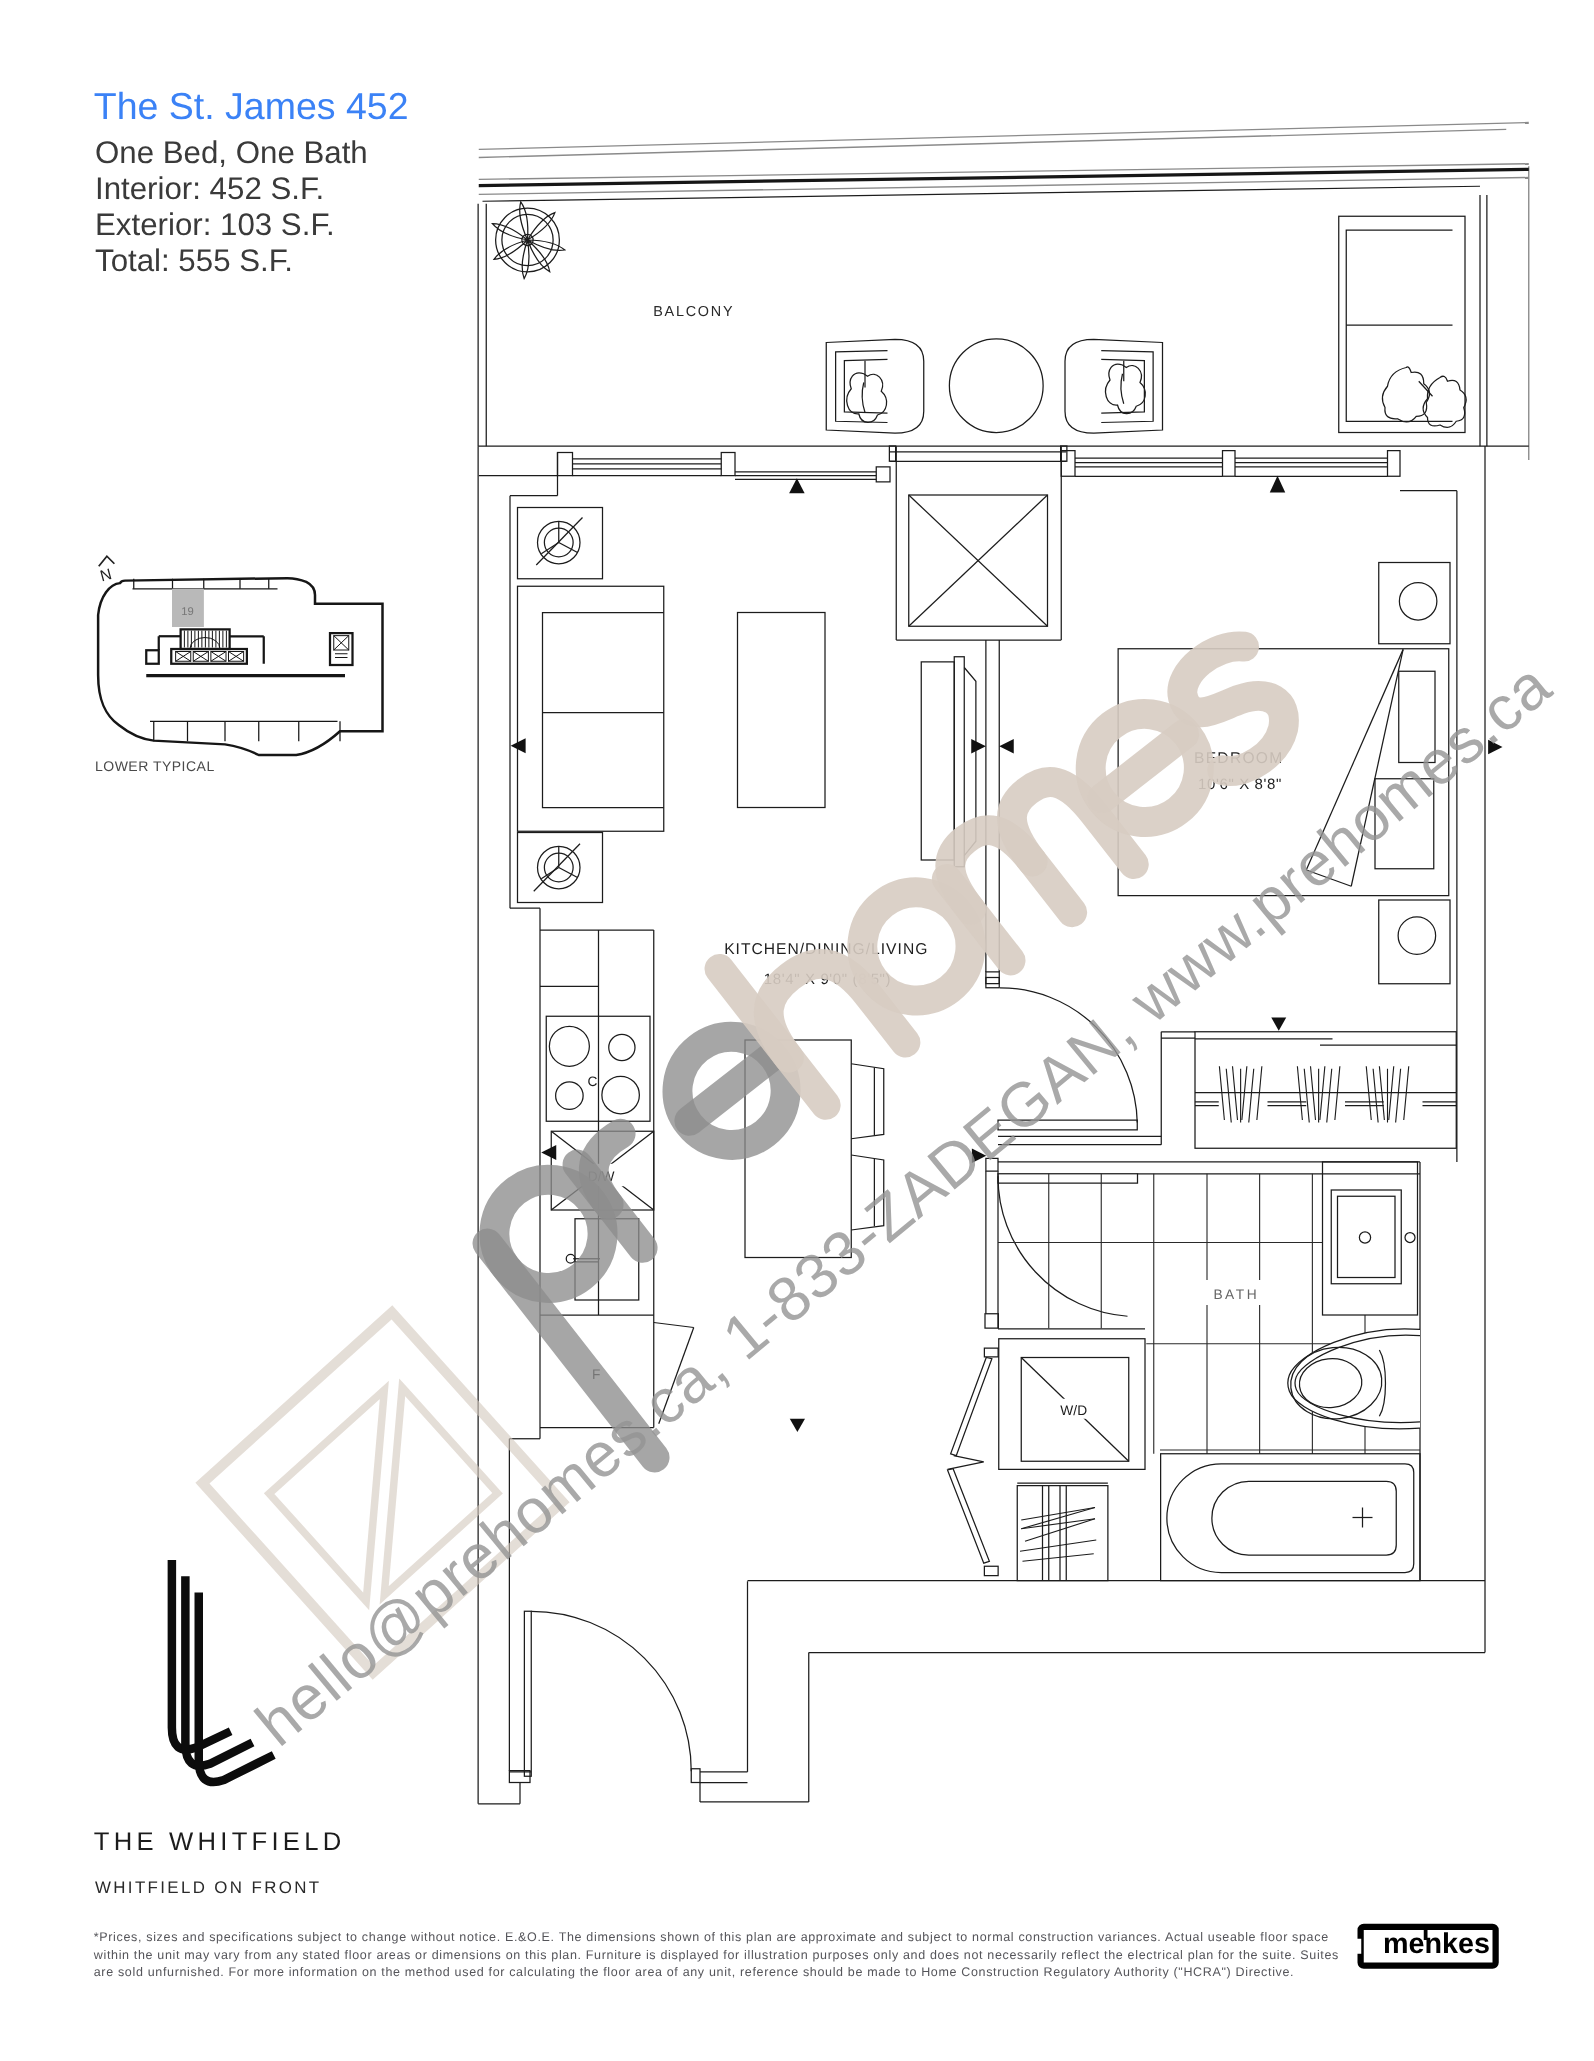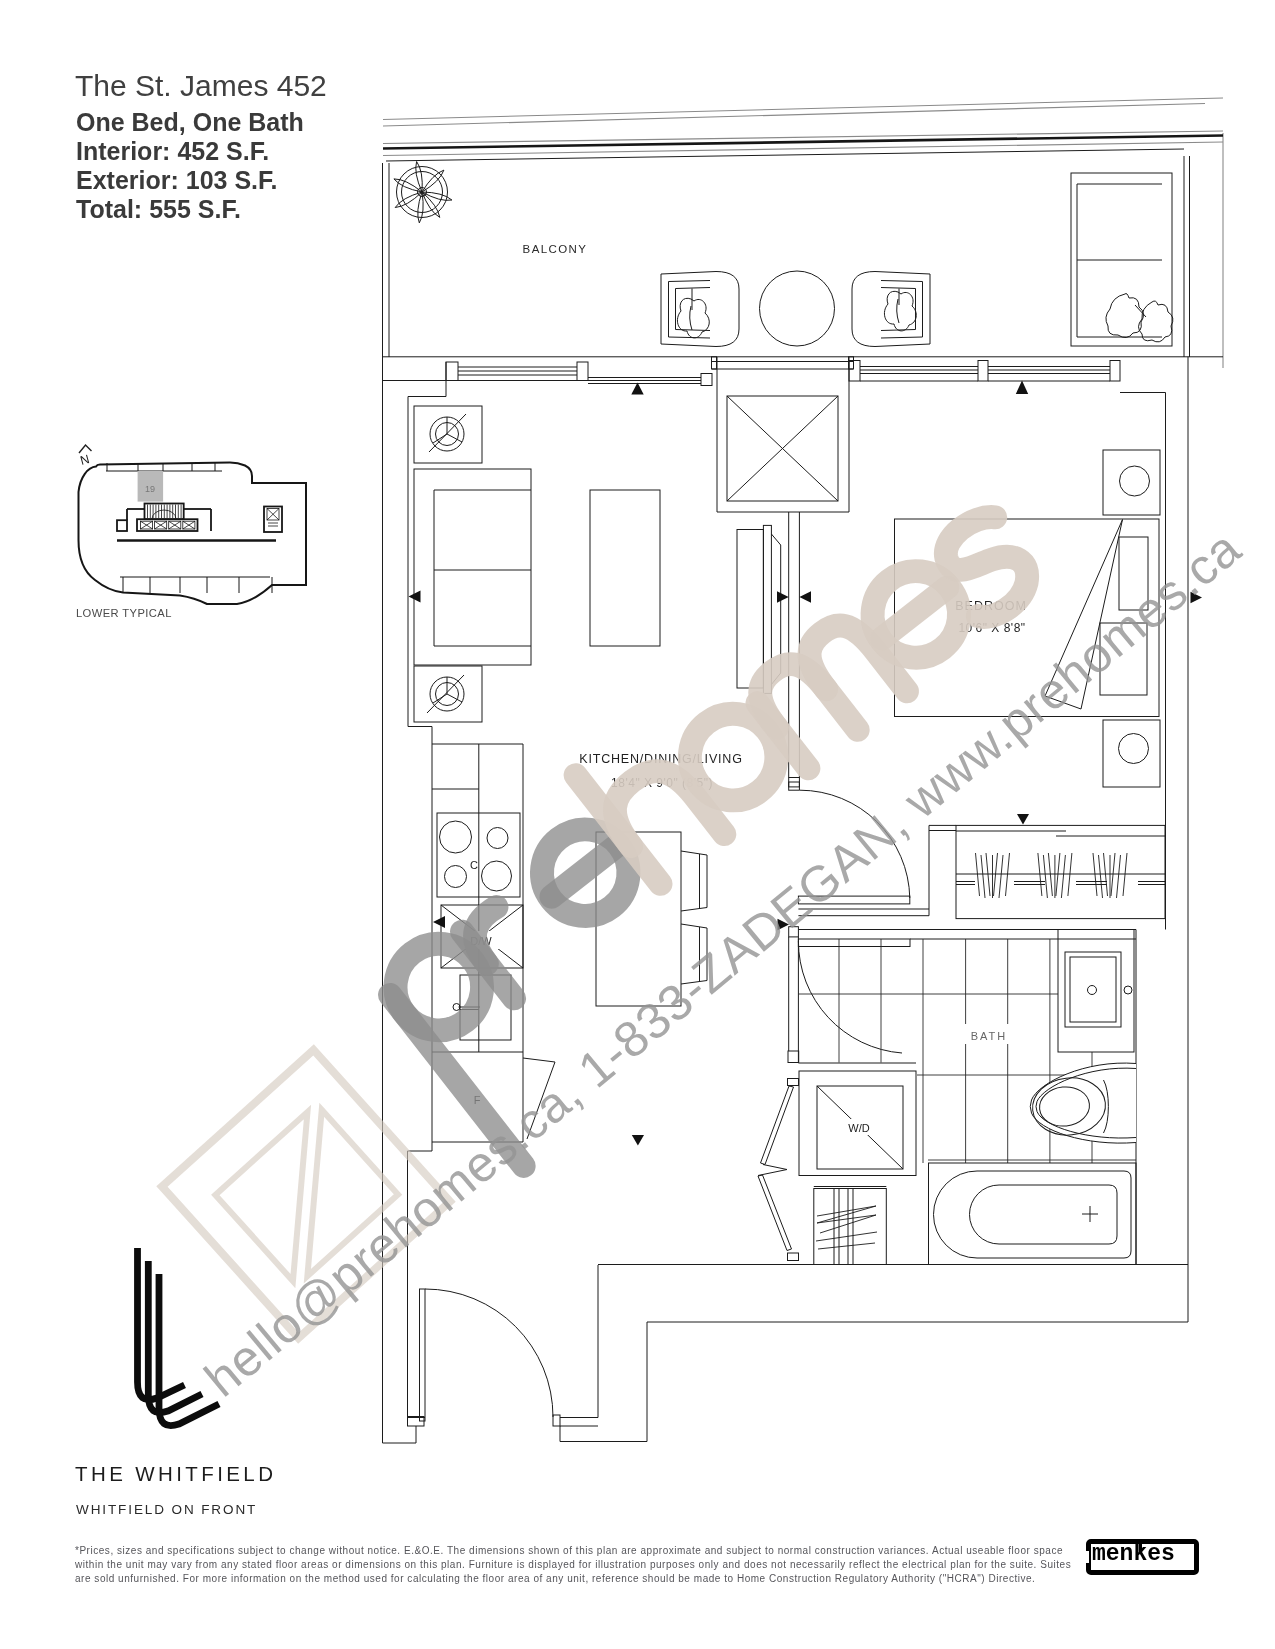--- a/index.html
+++ b/index.html
@@ -3,23 +3,23 @@
 <meta charset="utf-8">
 <style>
   html,body{margin:0;padding:0;background:#fff;width:1275px;height:1649px;overflow:hidden;}
   body{font-family:"Liberation Sans",sans-serif;position:relative;}
   .abs{position:absolute;}
   svg text{font-family:"Liberation Sans",sans-serif;}
 </style>
 </head>
 <body>
 
-<div class="abs" style="left:75px;top:69px;font-size:30px;color:#404040;">The St. James 452</div>
-
-<div class="abs" style="left:76px;top:107.5px;font-size:25px;line-height:29px;color:#3a3a3a;font-weight:bold;">One Bed, One Bath<br>Interior: 452 S.F.<br>Exterior: 103 S.F.<br>Total: 555 S.F.</div>
+<div class="abs" style="left:75px;top:69px;font-size:30px;color:#3b82f6;">The St. James 452</div>
+
+<div class="abs" style="left:76px;top:107.5px;font-size:25px;line-height:29px;color:#3a3a3a;">One Bed, One Bath<br>Interior: 452 S.F.<br>Exterior: 103 S.F.<br>Total: 555 S.F.</div>
 
 <svg class="abs" style="left:0;top:0" width="1275" height="1649" viewBox="0 0 1275 1649">
 <g fill="none" stroke="#1c1c1c" stroke-width="1">
 
 <g stroke="#8a8a8a" stroke-width="1.1">
 <line x1="383" y1="119.5" x2="1223" y2="98"></line>
 <line x1="383" y1="126" x2="1205" y2="103.5"></line>
 <line x1="383" y1="143.5" x2="1223" y2="131"></line>
 <line x1="383" y1="155.5" x2="1223" y2="142"></line>
 <line x1="1223" y1="133" x2="1223" y2="368"></line>
@@ -604,14 +604,14 @@
 </svg>
 
 <div class="abs" style="left:75px;top:1462px;font-size:20.5px;letter-spacing:3.4px;color:#1c1c1c;">THE WHITFIELD</div>
 
 <div class="abs" style="left:76px;top:1501.5px;font-size:13.5px;letter-spacing:1.9px;color:#2a2a2a;">WHITFIELD ON FRONT</div>
 
 <div class="abs" style="left:75px;top:1544px;width:1100px;font-size:10px;letter-spacing:0.53px;line-height:13.9px;color:#55555a;white-space:nowrap;">*Prices, sizes and specifications subject to change without notice. E.&amp;O.E. The dimensions shown of this plan are approximate and subject to normal construction variances. Actual useable floor space<br>within the unit may vary from any stated floor areas or dimensions on this plan. Furniture is displayed for illustration purposes only and does not necessarily reflect the electrical plan for the suite. Suites<br>are sold unfurnished. For more information on the method used for calculating the floor area of any unit, reference should be made to Home Construction Regulatory Authority ("HCRA") Directive.</div>
 
 <div class="abs" style="left:1086px;top:1539px;width:103px;height:26px;border:5px solid #000;border-radius:5px;"></div>
 <div class="abs" style="left:1083px;top:1551px;width:6px;height:12px;background:#fff;"></div>
-<div class="abs" style="left:1092px;top:1541px;width:100px;font-size:23px;font-weight:bold;color:#000;text-align:left;font-family:Liberation Mono, monospace;">menkes</div>
+<div class="abs" style="left:1092px;top:1541px;width:100px;font-size:23px;font-weight:bold;color:#000;text-align:right;">menkes</div>
 <div class="abs" style="left:1139px;top:1541px;width:2.5px;height:11px;background:#000;"></div>
 
 </body></html>

